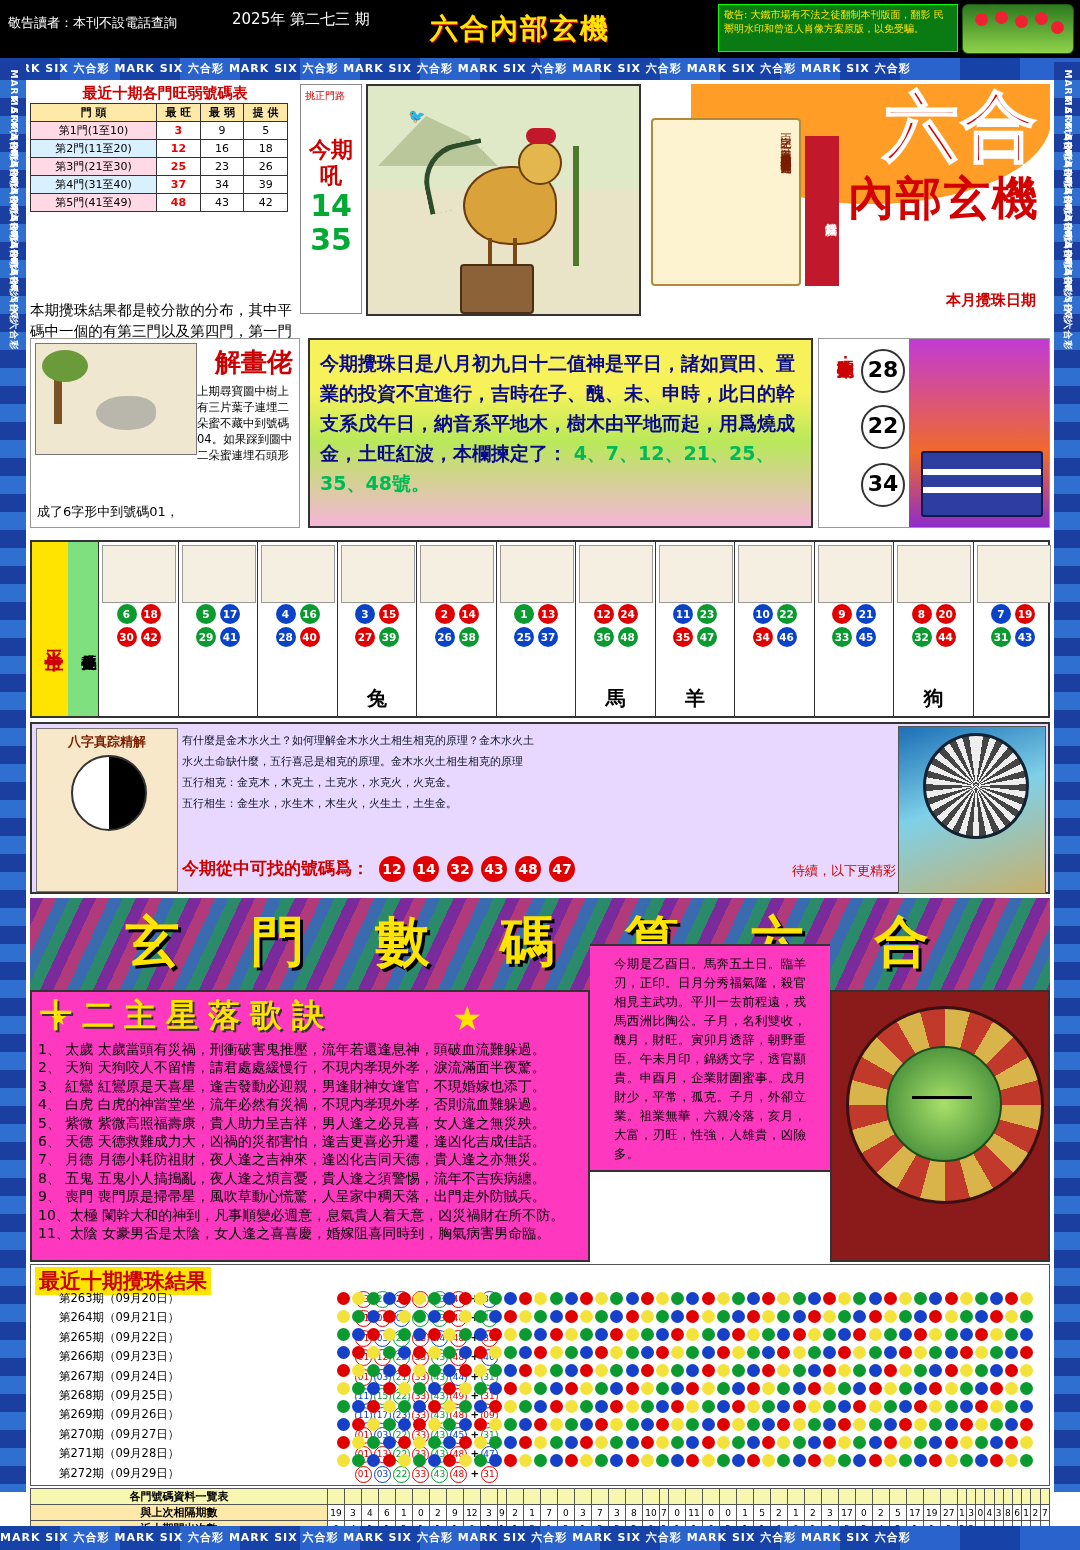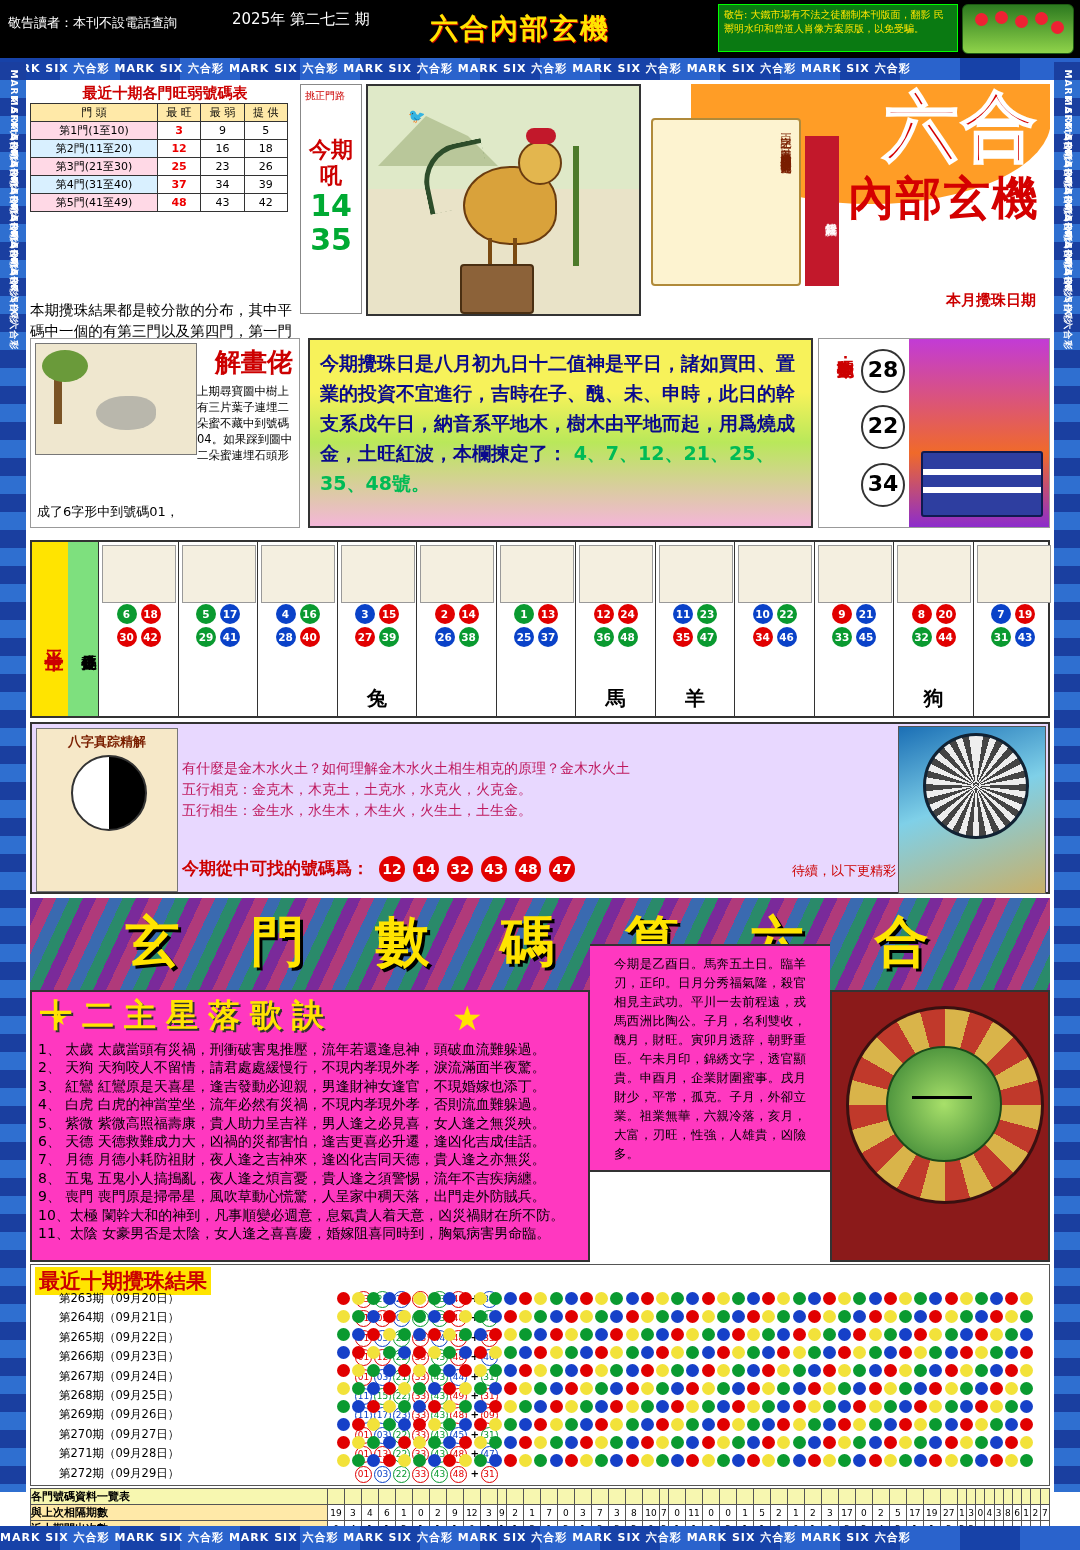--- a/index.html
+++ b/index.html
@@ -36,21 +36,21 @@
      background:repeating-linear-gradient(90deg,#1742a8 0,#1742a8 60px,#2a63cc 60px,#2a63cc 120px);
      color:#fff;font-size:11px;font-weight:bold;line-height:24px;letter-spacing:1px;overflow:hidden;white-space:nowrap;}
 
   
   .abs{position:absolute;box-sizing:border-box;}
 
   
   .tl-box{left:30px;top:84px;width:270px;height:70px;}
   .tbl{border-collapse:collapse;font-size:11px;width:258px;}
   .tbl th,.tbl td{border:1px solid #333;text-align:center;padding:1px 0;background:#fff;}
-  .tbl th{background:#ffe9a8;font-weight:normal;}
+  .tbl th{background:#ffe9a8;font-weight:bold;}
   .tbl .r1{background:#ffd9e6;}
   .tbl .r2{background:#d9f0ff;}
   .tbl-title{font-size:15px;font-weight:bold;color:#c00;text-align:center;}
   .hot{color:#e00;font-weight:bold;}
 
   .leftpara{left:30px;top:300px;width:262px;font-size:14.5px;line-height:21px;color:#000;text-align:justify;}
 
   
   .jinqi{left:300px;top:84px;width:62px;height:230px;background:#fff;border:1px solid #888;text-align:center;}
   .jinqi .ttl{font-size:22px;font-weight:bold;color:#c00;line-height:26px;margin-top:52px;}
@@ -137,21 +137,21 @@
   .nb-blue{background:#0a42c8;}
   .nb-green{background:#0a9a30;}
   .zcell .name{position:absolute;left:0;bottom:4px;width:100%;text-align:center;font-size:20px;font-weight:bold;color:#000;}
 
   
   .fivebox{left:30px;top:722px;width:1020px;height:172px;background:#e8d8ff;border:2px solid #333;}
   .bagua{position:absolute;left:4px;top:4px;width:140px;height:162px;background:#f6e8c8;border:1px solid #777;}
   .bagua .circ{position:absolute;left:34px;top:26px;width:72px;height:72px;border-radius:50%;
      background:conic-gradient(#000 0 50%,#fff 50% 100%);border:2px solid #333;}
   .bagua .cap{position:absolute;left:0;top:4px;width:100%;text-align:center;font-size:13px;font-weight:bold;color:#7a1f00;}
-  .fivetxt{position:absolute;left:150px;top:6px;width:720px;font-size:14px;line-height:21px;color:#be185d;margin-top:28px;}
+  .fivetxt{position:absolute;left:150px;top:6px;width:720px;font-size:11px;line-height:21px;color:#0f172a;}
   .fivefind{position:absolute;left:150px;bottom:10px;font-size:17px;font-weight:bold;color:#c00;}
   .fivefind .ball{display:inline-block;width:26px;height:26px;border-radius:50%;background:#e10000;color:#fff;
      font-size:14px;line-height:26px;text-align:center;margin:0 4px;vertical-align:middle;}
   .wait{position:absolute;right:152px;bottom:12px;font-size:13px;color:#c00;}
   .rightart{position:absolute;right:2px;top:2px;width:146px;height:166px;
      background:linear-gradient(160deg,#1b6fb5,#7fd0e8 45%,#c8b06a);border:1px solid #555;overflow:hidden;}
   .rightart .wheel{position:absolute;left:24px;top:6px;width:100px;height:100px;border-radius:50%;
      background:repeating-conic-gradient(#eee 0 8deg,#444 8deg 16deg);border:3px solid #123;}
 
   
@@ -191,21 +191,21 @@
   .plus{font-weight:bold;}
   .dotgrid{position:absolute;left:306px;top:24px;width:706px;height:198px;}
   .dotrow{display:flex;gap:2.2px;height:18px;align-items:center;}
   .dot{width:13px;height:13px;border-radius:50%;display:inline-block;}
   .d-r{background:#e10000;}.d-b{background:#1640c8;}.d-g{background:#0a9a30;}.d-y{background:#f2e23a;}
 
   
   .stats{left:30px;top:1488px;width:1020px;height:38px;}
   .stats table{border-collapse:collapse;width:100%;font-size:9px;}
   .stats td,.stats th{border:1px solid #555;text-align:center;padding:0;height:12px;background:#fff;}
-  .stats .lab{background:#ffe9a8;font-size:11px;font-weight:bold;width:296px;text-align:left;}
+  .stats .lab{background:#ffe9a8;font-size:11px;font-weight:bold;width:296px;text-align:center;}
   .stats .hdrow td{background:#f7f7b0;}
 </style>
 </head>
 <body>
 
 <div class="page">
 
   <div class="topbar">
     <div class="l">敬告讀者：本刊不設電話查詢</div>
     <div class="c">2025年 第二七三 期</div>
@@ -523,20 +523,21 @@
       </div>
   </div>
 
   <div class="abs fivebox">
     <div class="bagua">
       <div class="cap">八字真踪精解</div>
       <div class="circ"></div>
     </div>
     <div class="fivetxt" id="fiveTxt">
         <div>有什麼是金木水火土？如何理解金木水火土相生相克的原理？金木水火土</div>
+        <div>水火土命缺什麼，五行喜忌是相克的原理。金木水火土相生相克的原理</div>
         <div>五行相克：金克木，木克土，土克水，水克火，火克金。</div>
         <div>五行相生：金生水，水生木，木生火，火生土，土生金。</div>
       </div>
     <div class="fivefind">
       <span>今期從中可找的號碼爲：</span>
       <span id="findBalls"><span class="ball">12</span><span class="ball">14</span><span class="ball">32</span><span class="ball">43</span><span class="ball">48</span><span class="ball">47</span></span>
     </div>
     <div class="wait">待續，以下更精彩</div>
     <div class="rightart">
         <div class="wheel"></div>

